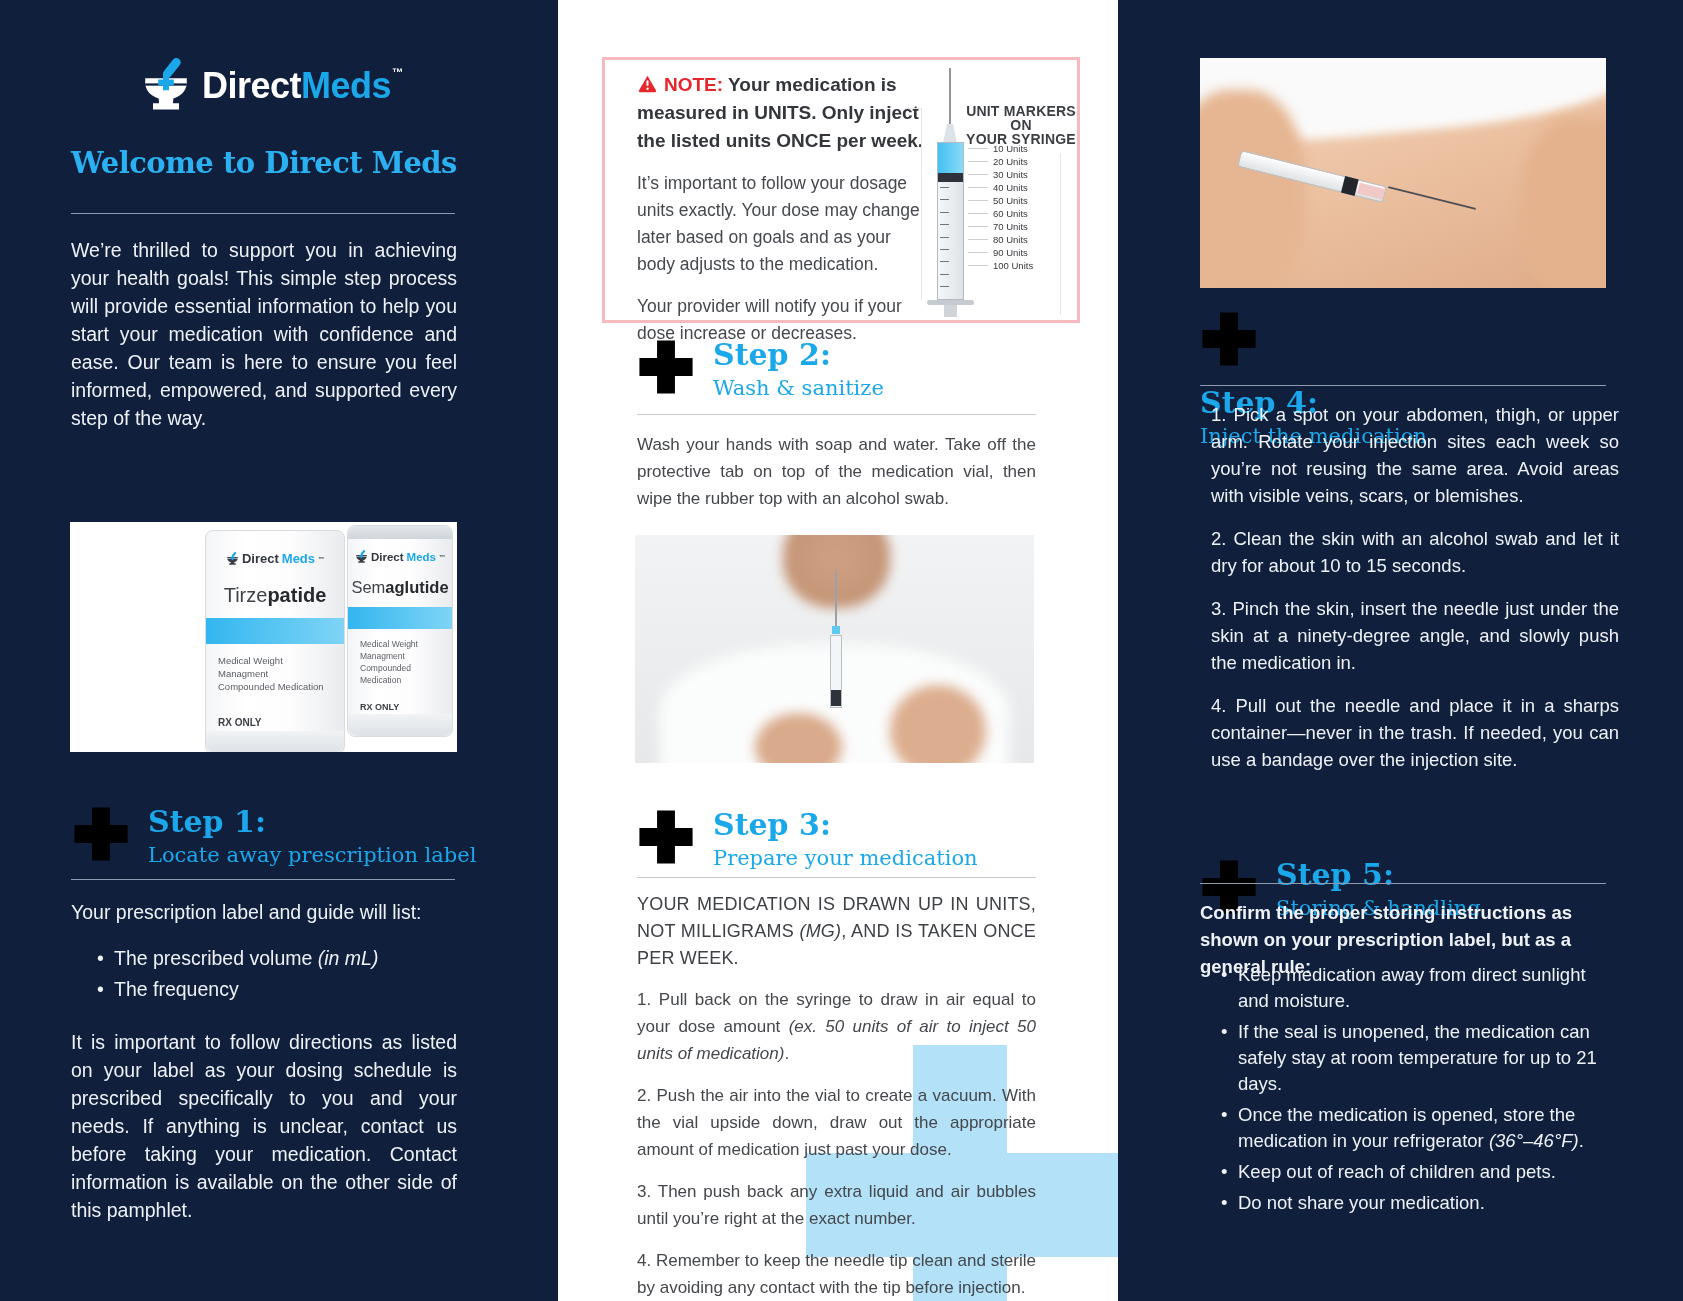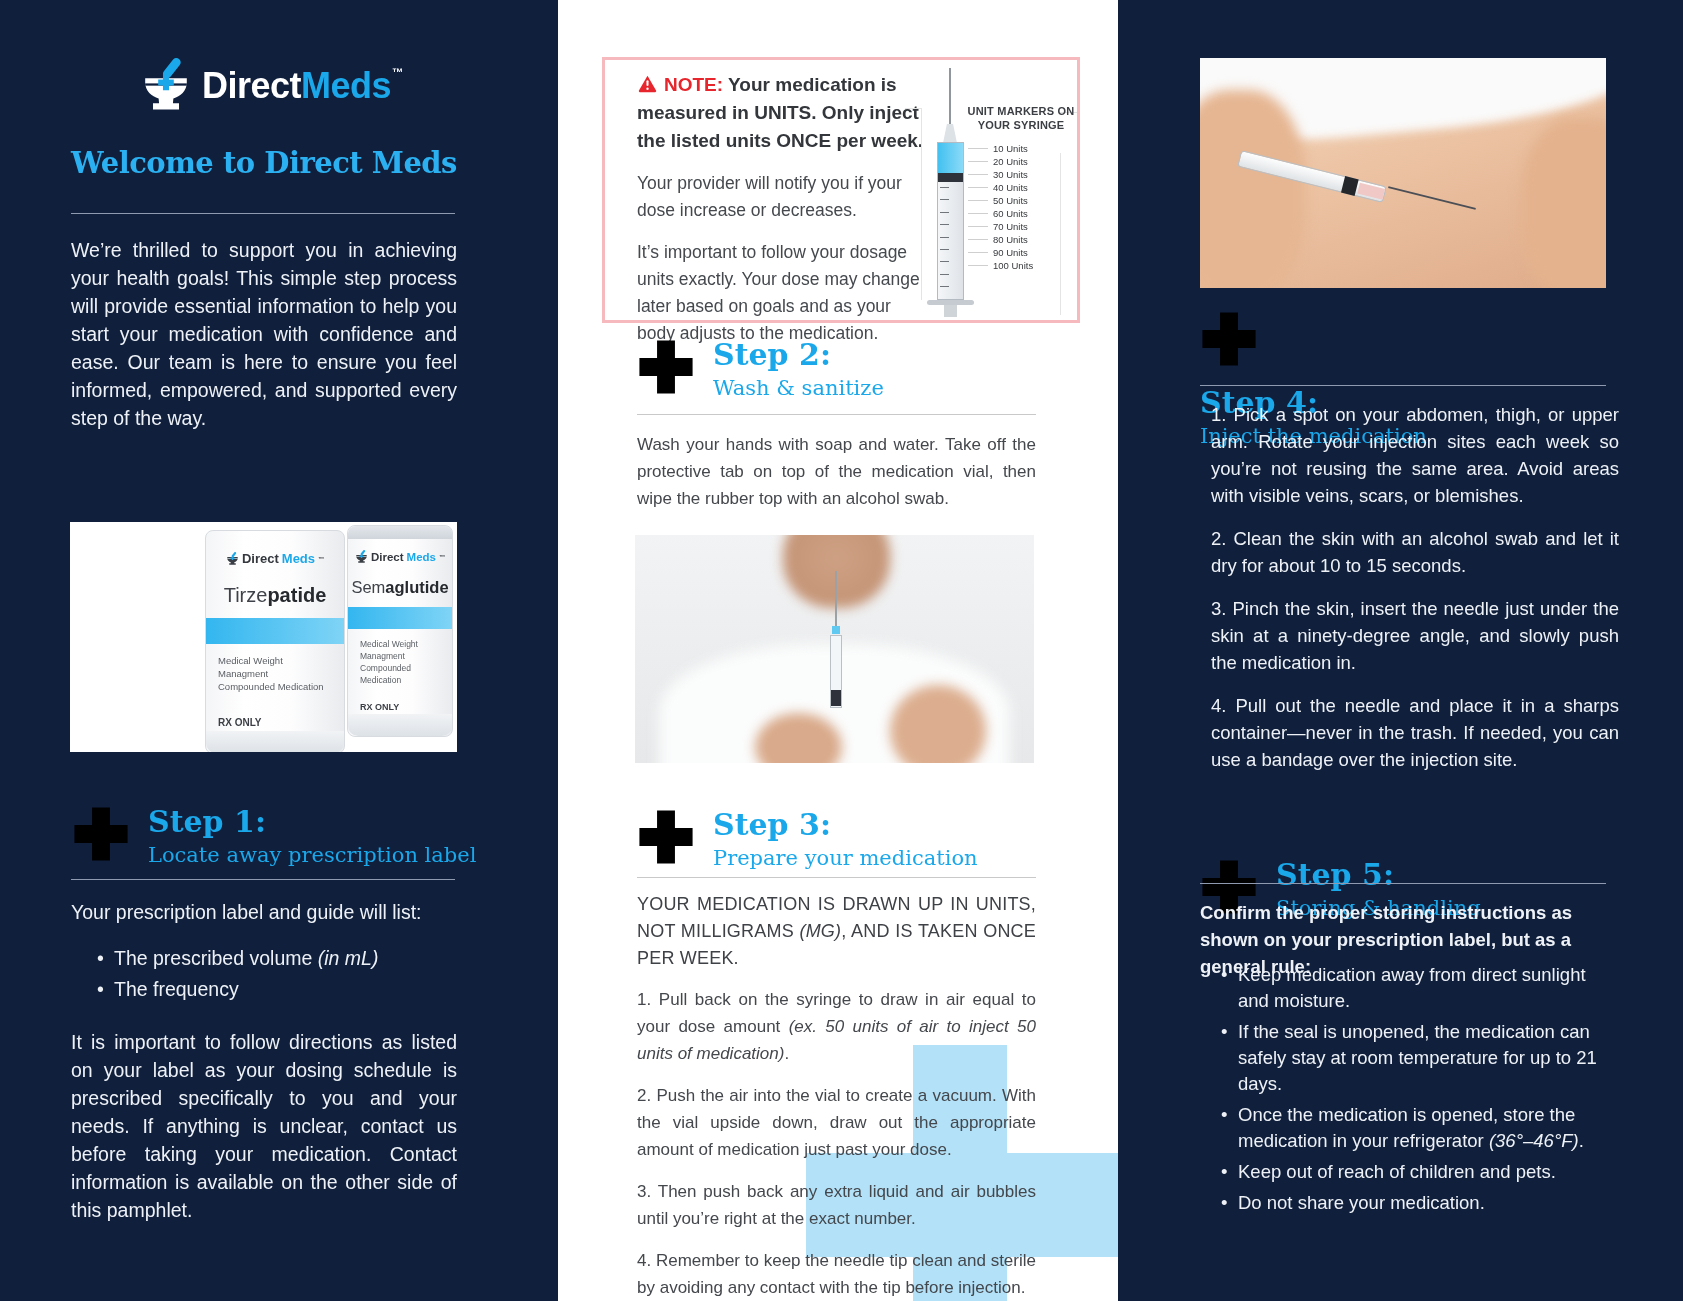--- a/index.html
+++ b/index.html
@@ -94,21 +94,21 @@
   .syr-barrel{position:absolute;left:332px;top:82px;width:27px;height:158px;
               background:linear-gradient(90deg,#f4f6f8,#dfe3e8);border:1px solid #b4bac2;}
   .syr-liquid{position:absolute;left:0;top:0;width:100%;height:30px;
               background:linear-gradient(90deg,#42c1f0,#8bdaf8);}
   .syr-seal{position:absolute;left:0;top:30px;width:100%;height:9px;background:#2e333b;}
   .syr-ticks{position:absolute;left:2px;top:44px;width:9px;height:112px;
              background:repeating-linear-gradient(180deg,#70757c 0 1px,transparent 1px 12.4px);}
   .syr-flange{position:absolute;left:322px;top:240px;width:47px;height:5px;background:#c6cbd1;border-radius:3px;}
   .syr-plunger{position:absolute;left:339px;top:245px;width:13px;height:12px;background:#cfd4d9;}
   .syr-caption{position:absolute;left:360px;top:44px;width:112px;text-align:center;
-               font-size:11px;line-height:14px;font-weight:700;color:#3b3e43;letter-spacing:.2px;}
+               font-size:14px;line-height:14px;font-weight:700;color:#3b3e43;letter-spacing:.2px;}
   .unit-col{position:absolute;left:363px;top:82px;}
   .unit-row{display:flex;align-items:center;height:13px;}
   .unit-line{width:20px;height:1px;background:#cfcfcf;margin-right:5px;}
   .unit-text{font-size:9.5px;color:#37393d;white-space:nowrap;}
 
   
   .wm{background:var(--wm);z-index:0;}
   .wm-v{left:355px;top:1045px;width:94px;height:256px;}
   .wm-h{left:248px;top:1153px;width:312px;height:104px;}
 
@@ -280,22 +280,22 @@
 
     <div class="note-box">
       <div class="note-text">
         <p class="note-h">
           <span class="warn"><svg viewBox="0 0 24 24" width="21" height="19">
                 <path d="M12 2.2 22.8 20.8a1.4 1.4 0 0 1-1.2 2.1H2.4a1.4 1.4 0 0 1-1.2-2.1z" fill="#e6252c"></path>
                 <rect x="10.7" y="8" width="2.6" height="7.2" rx="1.3" fill="#fff"></rect>
                 <circle cx="12" cy="18.6" r="1.5" fill="#fff"></circle>
               </svg></span><strong class="red">NOTE:</strong><strong>Your medication is measured in UNITS. Only inject the listed units ONCE per week.</strong>
         </p>
+        <p class="note-p">It’s important to follow your dosage units exactly. Your dose may change later based on goals and as your body adjusts to the medication.</p>
         <p class="note-p">Your provider will notify you if your dose increase or decreases.</p>
-        <p class="note-p">It’s important to follow your dosage units exactly. Your dose may change later based on goals and as your body adjusts to the medication.</p>
       </div>
 
       <div class="syr-bl" style="left:316px;top:48px;width:1px;height:192px;"></div>
       <div class="syr-bl" style="left:300px;top:48px;width:16px;height:1px;"></div>
       <div class="syr-bl" style="left:455px;top:93px;width:1px;height:162px;"></div>
       <div class="syr-bl" style="left:455px;top:52px;width:17px;height:1px;"></div>
       <div class="syr-needle"></div>
       <div class="syr-hub"></div>
       <div class="syr-barrel">
         <div class="syr-liquid"></div>

